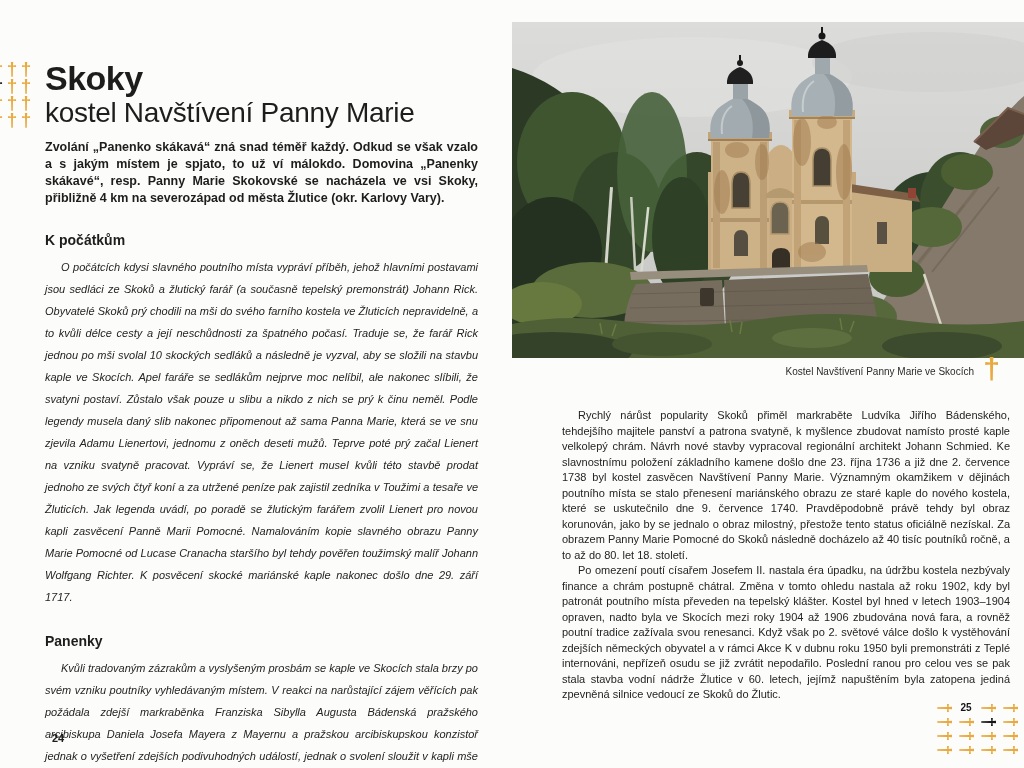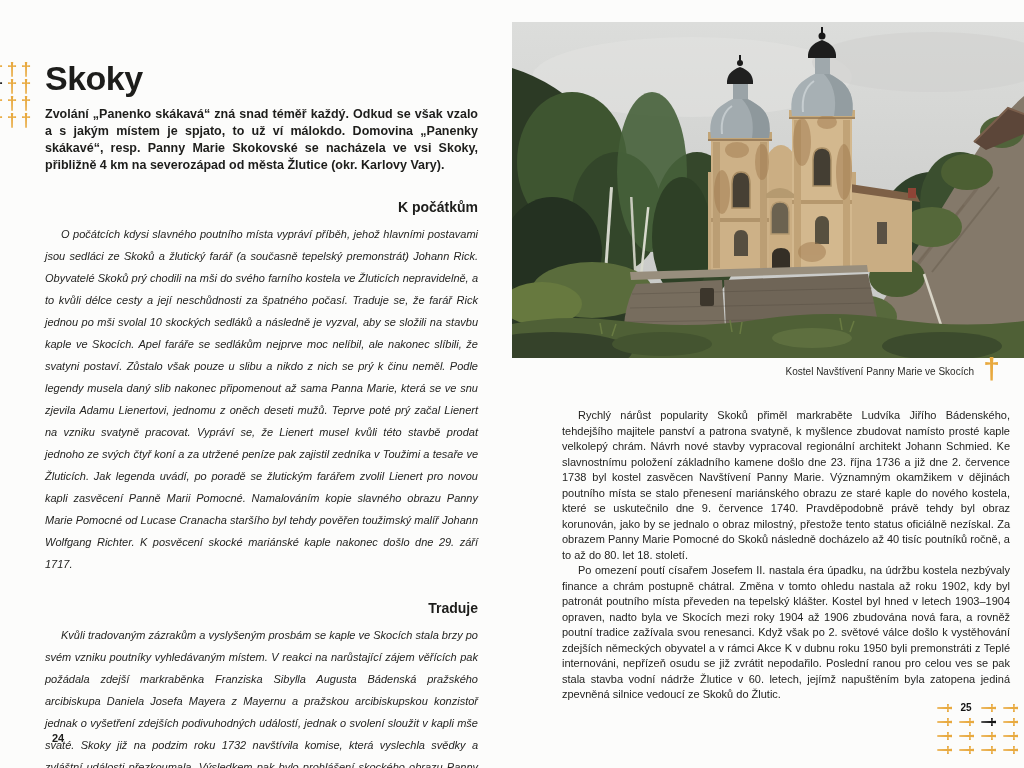--- a/index.html
+++ b/index.html
@@ -9,21 +9,21 @@
     position:relative; width:1024px; height:768px; margin:0 auto;
     background:#fcfcfb; overflow:hidden;
     font-family:"Liberation Sans", sans-serif; color:var(--ink);
   }
 
   
   .left-col { position:absolute; left:45px; top:60px; width:433px; }
   .title { font-size:34px; font-weight:bold; letter-spacing:-0.5px; line-height:36px; }
   .subtitle { font-size:28px; font-weight:normal; letter-spacing:-0.3px; line-height:32px; margin-top:1px; }
   .lead { margin-top:10px; font-size:12.5px; font-weight:bold; line-height:17px; text-align:justify; }
-  .sec-heading { font-size:14px; font-weight:bold; margin-top:25px;text-align:right; }
+  .sec-heading { font-size:14px; font-weight:bold; margin-top:25px; }
   .body-text { margin-top:8px; }
   .body-text p { margin:0; font-size:11px; line-height:22px; text-align:justify; text-indent:16px; color:#242422;font-style:italic; }
 
   .pagenum-left { position:absolute; left:52px; top:732px; font-size:11px; font-weight:bold; }
 
   
   .tl-pattern { position:absolute; left:-9px; top:60px; }
   .tl-pattern .cross-row { height:17px; line-height:17px; }
   .tl-pattern .cross-cell {
     display:inline-block; width:14px; text-align:center;
@@ -66,28 +66,29 @@
 
   <div class="tl-pattern" id="tl-pattern">
       <div class="cross-row"><span class="cross-cell">†</span><span class="cross-cell">†</span><span class="cross-cell">†</span></div>
       <div class="cross-row"><span class="cross-cell black-cross">†</span><span class="cross-cell">†</span><span class="cross-cell">†</span></div>
       <div class="cross-row"><span class="cross-cell">†</span><span class="cross-cell">†</span><span class="cross-cell">†</span></div>
       <div class="cross-row"><span class="cross-cell">†</span><span class="cross-cell">†</span><span class="cross-cell">†</span></div>
     </div>
 
   <div class="left-col">
     <div class="title">Skoky</div>
+    <div class="subtitle">kostel Navštívení Panny Marie</div>
     <div class="lead">Zvolání „Panenko skákavá“ zná snad téměř každý. Odkud se však vzalo a s jakým místem je spjato, to už ví málokdo. Domovina „Panenky skákavé“, resp. Panny Marie Skokovské se nacházela ve vsi Skoky, přibližně 4 km na severozápad od města Žlutice (okr. Karlovy Vary).</div>
 
     <div class="sec-heading">K počátkům</div>
     <div class="body-text">
       <p>O počátcích kdysi slavného poutního místa vypráví příběh, jehož hlavními postavami jsou sedláci ze Skoků a žlutický farář (a současně tepelský premonstrát) Johann Rick. Obyvatelé Skoků prý chodili na mši do svého farního kostela ve Žluticích nepravidelně, a to kvůli délce cesty a její neschůdnosti za špatného počasí. Traduje se, že farář Rick jednou po mši svolal 10 skockých sedláků a následně je vyzval, aby se složili na stavbu kaple ve Skocích. Apel faráře se sedlákům nejprve moc nelíbil, ale nakonec slíbili, že svatyni postaví. Zůstalo však pouze u slibu a nikdo z nich se prý k činu neměl. Podle legendy musela daný slib nakonec připomenout až sama Panna Marie, která se ve snu zjevila Adamu Lienertovi, jednomu z oněch deseti mužů. Teprve poté prý začal Lienert na vzniku svatyně pracovat. Vypráví se, že Lienert musel kvůli této stavbě prodat jednoho ze svých čtyř koní a za utržené peníze pak zajistil zedníka v Toužimi a tesaře ve Žluticích. Jak legenda uvádí, po poradě se žlutickým farářem zvolil Lienert pro novou kapli zasvěcení Panně Marii Pomocné. Namalováním kopie slavného obrazu Panny Marie Pomocné od Lucase Cranacha staršího byl tehdy pověřen toužimský malíř Johann Wolfgang Richter. K posvěcení skocké mariánské kaple nakonec došlo dne 29. září 1717.</p>
     </div>
 
-    <div class="sec-heading">Traduje</div>
+    <div class="sec-heading">Panenky</div>
     <div class="body-text">
       <p>Kvůli tradovaným zázrakům a vyslyšeným prosbám se kaple ve Skocích stala brzy po svém vzniku poutníky vyhledávaným místem. V reakci na narůstající zájem věřících pak požádala zdejší markraběnka Franziska Sibylla Augusta Bádenská pražského arcibiskupa Daniela Josefa Mayera z Mayernu a pražskou arcibiskupskou konzistoř jednak o vyšetření zdejších podivuhodných událostí, jednak o svolení sloužit v kapli mše svaté. Skoky již na podzim roku 1732 navštívila komise, která vyslechla svědky a zvláštní události přezkoumala. Výsledkem pak bylo prohlášení skockého obrazu Panny Marie Pomocné za dobrotivý (dobročinný), tedy nikoli zázračný či milostný. To však místu na popularitě nijak neubralo, ba naopak. Roku 1734 bylo navíc ve Skocích povoleno sloužit mši svatou a dva roky nato konzistoř udělila souhlas i s konáním procesí.</p>
     </div>
   </div>
 
   <div class="pagenum-left">24</div>
 
   <div class="photo-frame">
     <svg width="512" height="336" viewBox="0 0 512 336" xmlns="http://www.w3.org/2000/svg">
       <defs>

